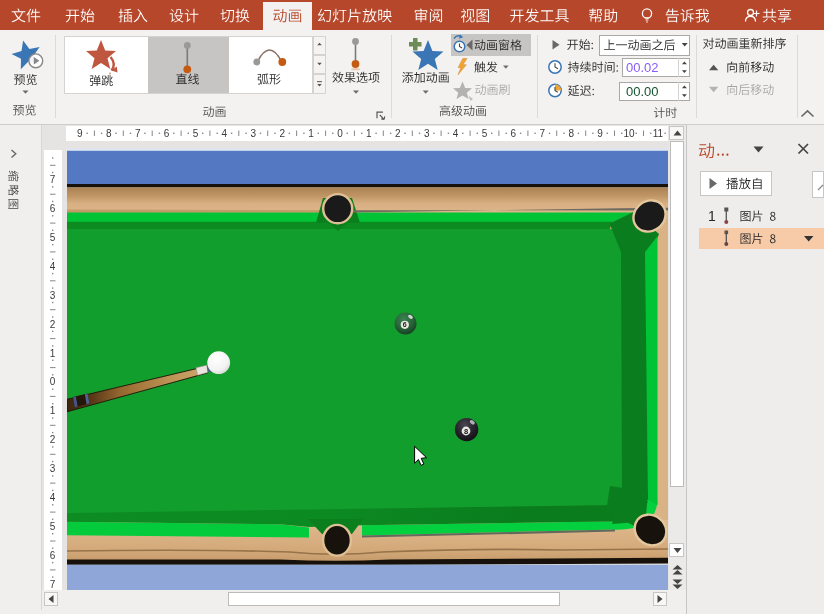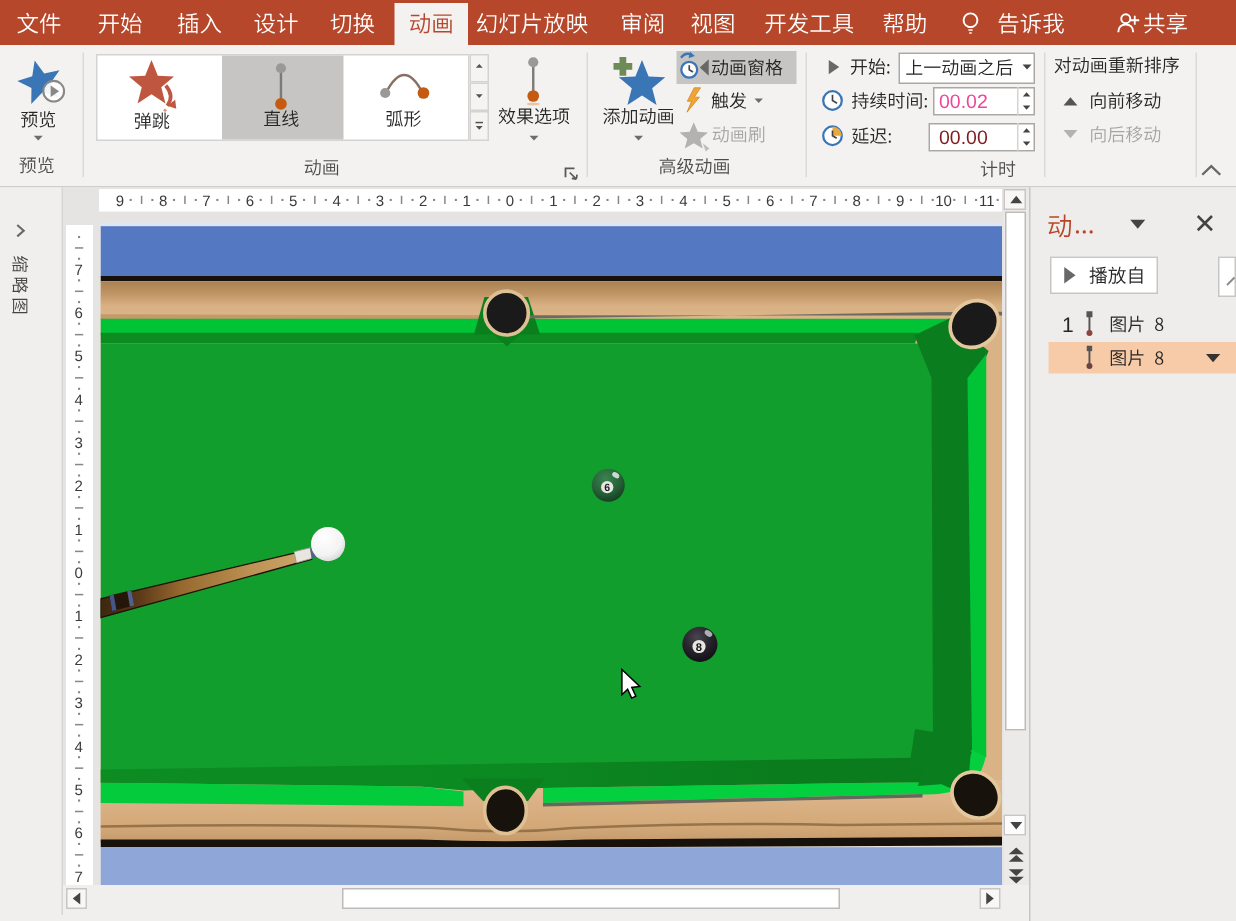--- a/index.html
+++ b/index.html
@@ -90,24 +90,24 @@
 <div style="position:absolute;left:696px;top:35px;width:1px;height:83px;background:#dcdad8"></div>
 <div style="position:absolute;left:796.5px;top:35px;width:1px;height:83px;background:#dcdad8"></div>
 <div style="position:absolute;left:64px;top:36px;width:249px;height:58px;background:#ffffff;border:1px solid #d5d3d1"></div>
 <div style="position:absolute;left:147.5px;top:37px;width:81.5px;height:56px;background:#c6c5c3"></div>
 <div style="position:absolute;left:313px;top:36px;width:12.5px;height:19px;background:#f5f4f3;border:1px solid #d5d3d1"></div>
 <div style="position:absolute;left:313px;top:55px;width:12.5px;height:19px;background:#f5f4f3;border:1px solid #d5d3d1"></div>
 <div style="position:absolute;left:313px;top:74px;width:12.5px;height:20px;background:#f5f4f3;border:1px solid #d5d3d1"></div>
 <div style="position:absolute;left:451px;top:34px;width:79.5px;height:21.5px;background:#c6c5c3"></div>
 <div style="position:absolute;left:599px;top:34.5px;width:90.5px;height:21px;background:#ffffff;border:1px solid #aaa8a6"></div>
 <div style="position:absolute;left:622px;top:57.5px;width:68px;height:19px;background:#ffffff;border:1px solid #aaa8a6"></div>
-<div style="position:absolute;left:626px;top:60px;width:50px;height:14px;font:13px 'Liberation Sans',sans-serif;color:#ec4899">00.02</div>
+<div style="position:absolute;left:626px;top:60px;width:50px;height:14px;font:13px 'Liberation Sans',sans-serif;color:#8b5cf6">00.02</div>
 <div style="position:absolute;left:678px;top:57.5px;width:1px;height:19px;background:#d5d3d1"></div>
 <div style="position:absolute;left:619px;top:81.5px;width:71px;height:19px;background:#ffffff;border:1px solid #aaa8a6"></div>
-<div style="position:absolute;left:626px;top:84px;width:50px;height:14px;font:13px 'Liberation Sans',sans-serif;color:#7f1d1d">00.00</div>
+<div style="position:absolute;left:626px;top:84px;width:50px;height:14px;font:13px 'Liberation Sans',sans-serif;color:#14532d">00.00</div>
 <div style="position:absolute;left:678px;top:81.5px;width:1px;height:19px;background:#d5d3d1"></div>
 <div style="position:absolute;left:0px;top:125px;width:824px;height:489px;background:#e6e4e2"></div>
 <div style="position:absolute;left:0px;top:125px;width:42px;height:489px;background:#f0efee;border-right:1px solid #d8d6d4"></div>
 <div style="position:absolute;left:66px;top:126px;width:602px;height:15px;background:#ffffff"></div>
 <div style="position:absolute;left:44px;top:150px;width:18px;height:440px;background:#ffffff"></div>
 <svg style="position:absolute;left:0;top:0" width="824" height="614" viewBox="0 0 824 614">
     <defs>
       <linearGradient id="tanv" x1="0" y1="0" x2="0" y2="1">
         <stop offset="0" stop-color="#aa8253"></stop>
         <stop offset="0.3" stop-color="#bf9464"></stop>

